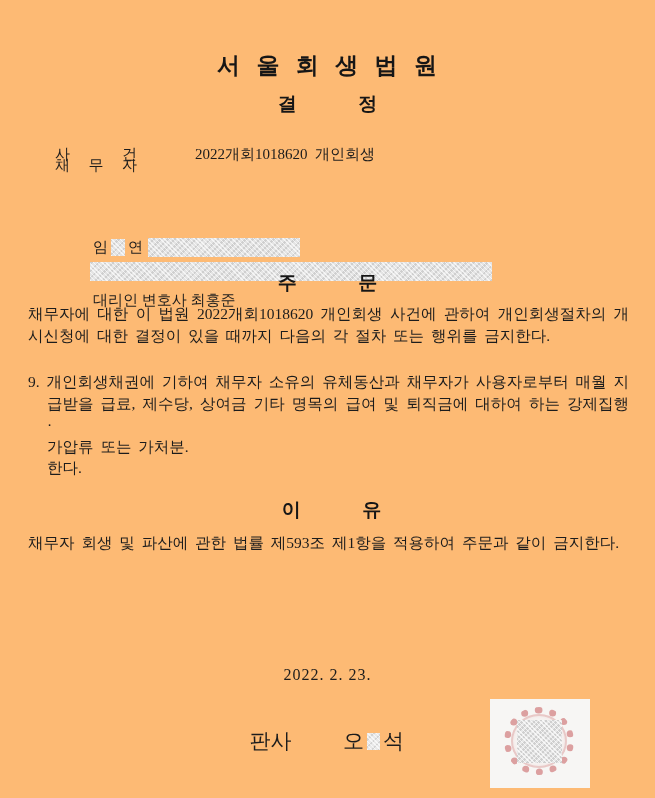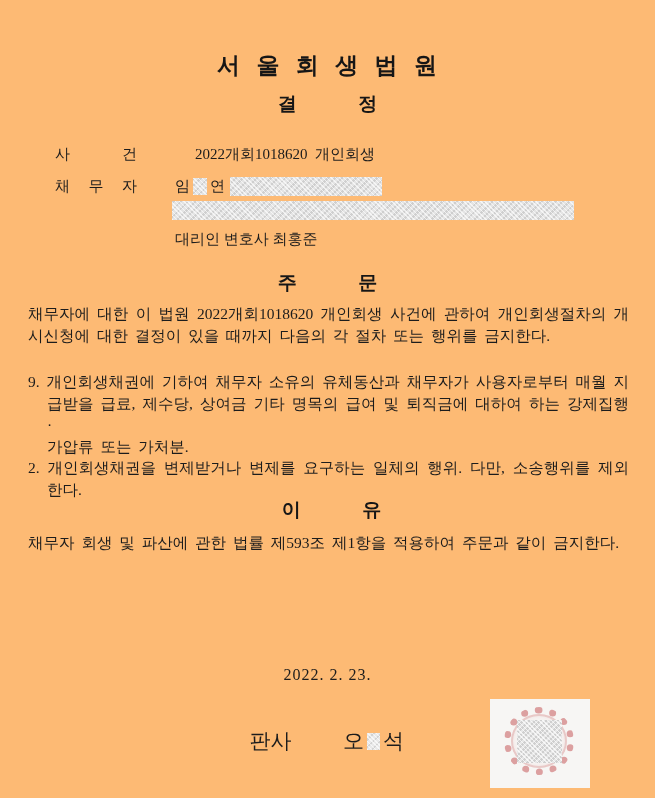--- a/index.html
+++ b/index.html
@@ -28,21 +28,21 @@
     word-spacing: 56px;
   }
   #doc-type { top: 91px; }
   #order-heading { top: 270px; }
   #reason-heading { top: 497px; padding-left: 8px; }
 
   
   .info-row { position: absolute; left: 35px; display: flex; align-items: flex-start;
               font-size: 15px; line-height: 21px; margin-left: 20px; }
   #case-row { top: 144px; }
-  #debtor-row { top: 176px; }
+  #debtor-row { top: 155px; flex-direction: column; }
   .row-label {
     display: inline-block; width: 82px;
     text-align: justify; text-align-last: justify;
     flex: 0 0 82px;
   }
   .case-val { margin-left: 58px; white-space: pre-wrap; }
   .debtor-val { margin-left: 38px; }
 
   .name-line { display: flex; align-items: center; }
   .name-line > span { margin-right: 3px; }
@@ -145,21 +145,20 @@
     <div>시신청에 대한 결정이 있을 때까지 다음의 각 절차 또는 행위를 금지한다.</div>
   </div>
 
   <div class="body-text" id="prohibition">
     <div>
       <div class="fill">9. 개인회생채권에 기하여 채무자 소유의 유체동산과 채무자가 사용자로부터 매월 지</div>
       <div class="fill cont">급받을 급료, 제수당, 상여금 기타 명목의 급여 및 퇴직금에 대하여 하는 강제집행·</div>
       <div class="cont">가압류 또는 가처분.</div>
     </div>
     <div>
-      <div class="fill">2. 개인회생채권을 변제받거나 변제를 요구하는 일체의 행위. 다만, 소송행위를 제외</div>
       <div class="cont">한다.</div>
     </div>
   </div>
 
   <div class="heading" id="reason-heading">이 유</div>
 
   <div class="body-text" id="reason-text">채무자 회생 및 파산에 관한 법률 제593조 제1항을 적용하여 주문과 같이 금지한다.</div>
 
   <div id="decision-date">2022. 2. 23.</div>
 

